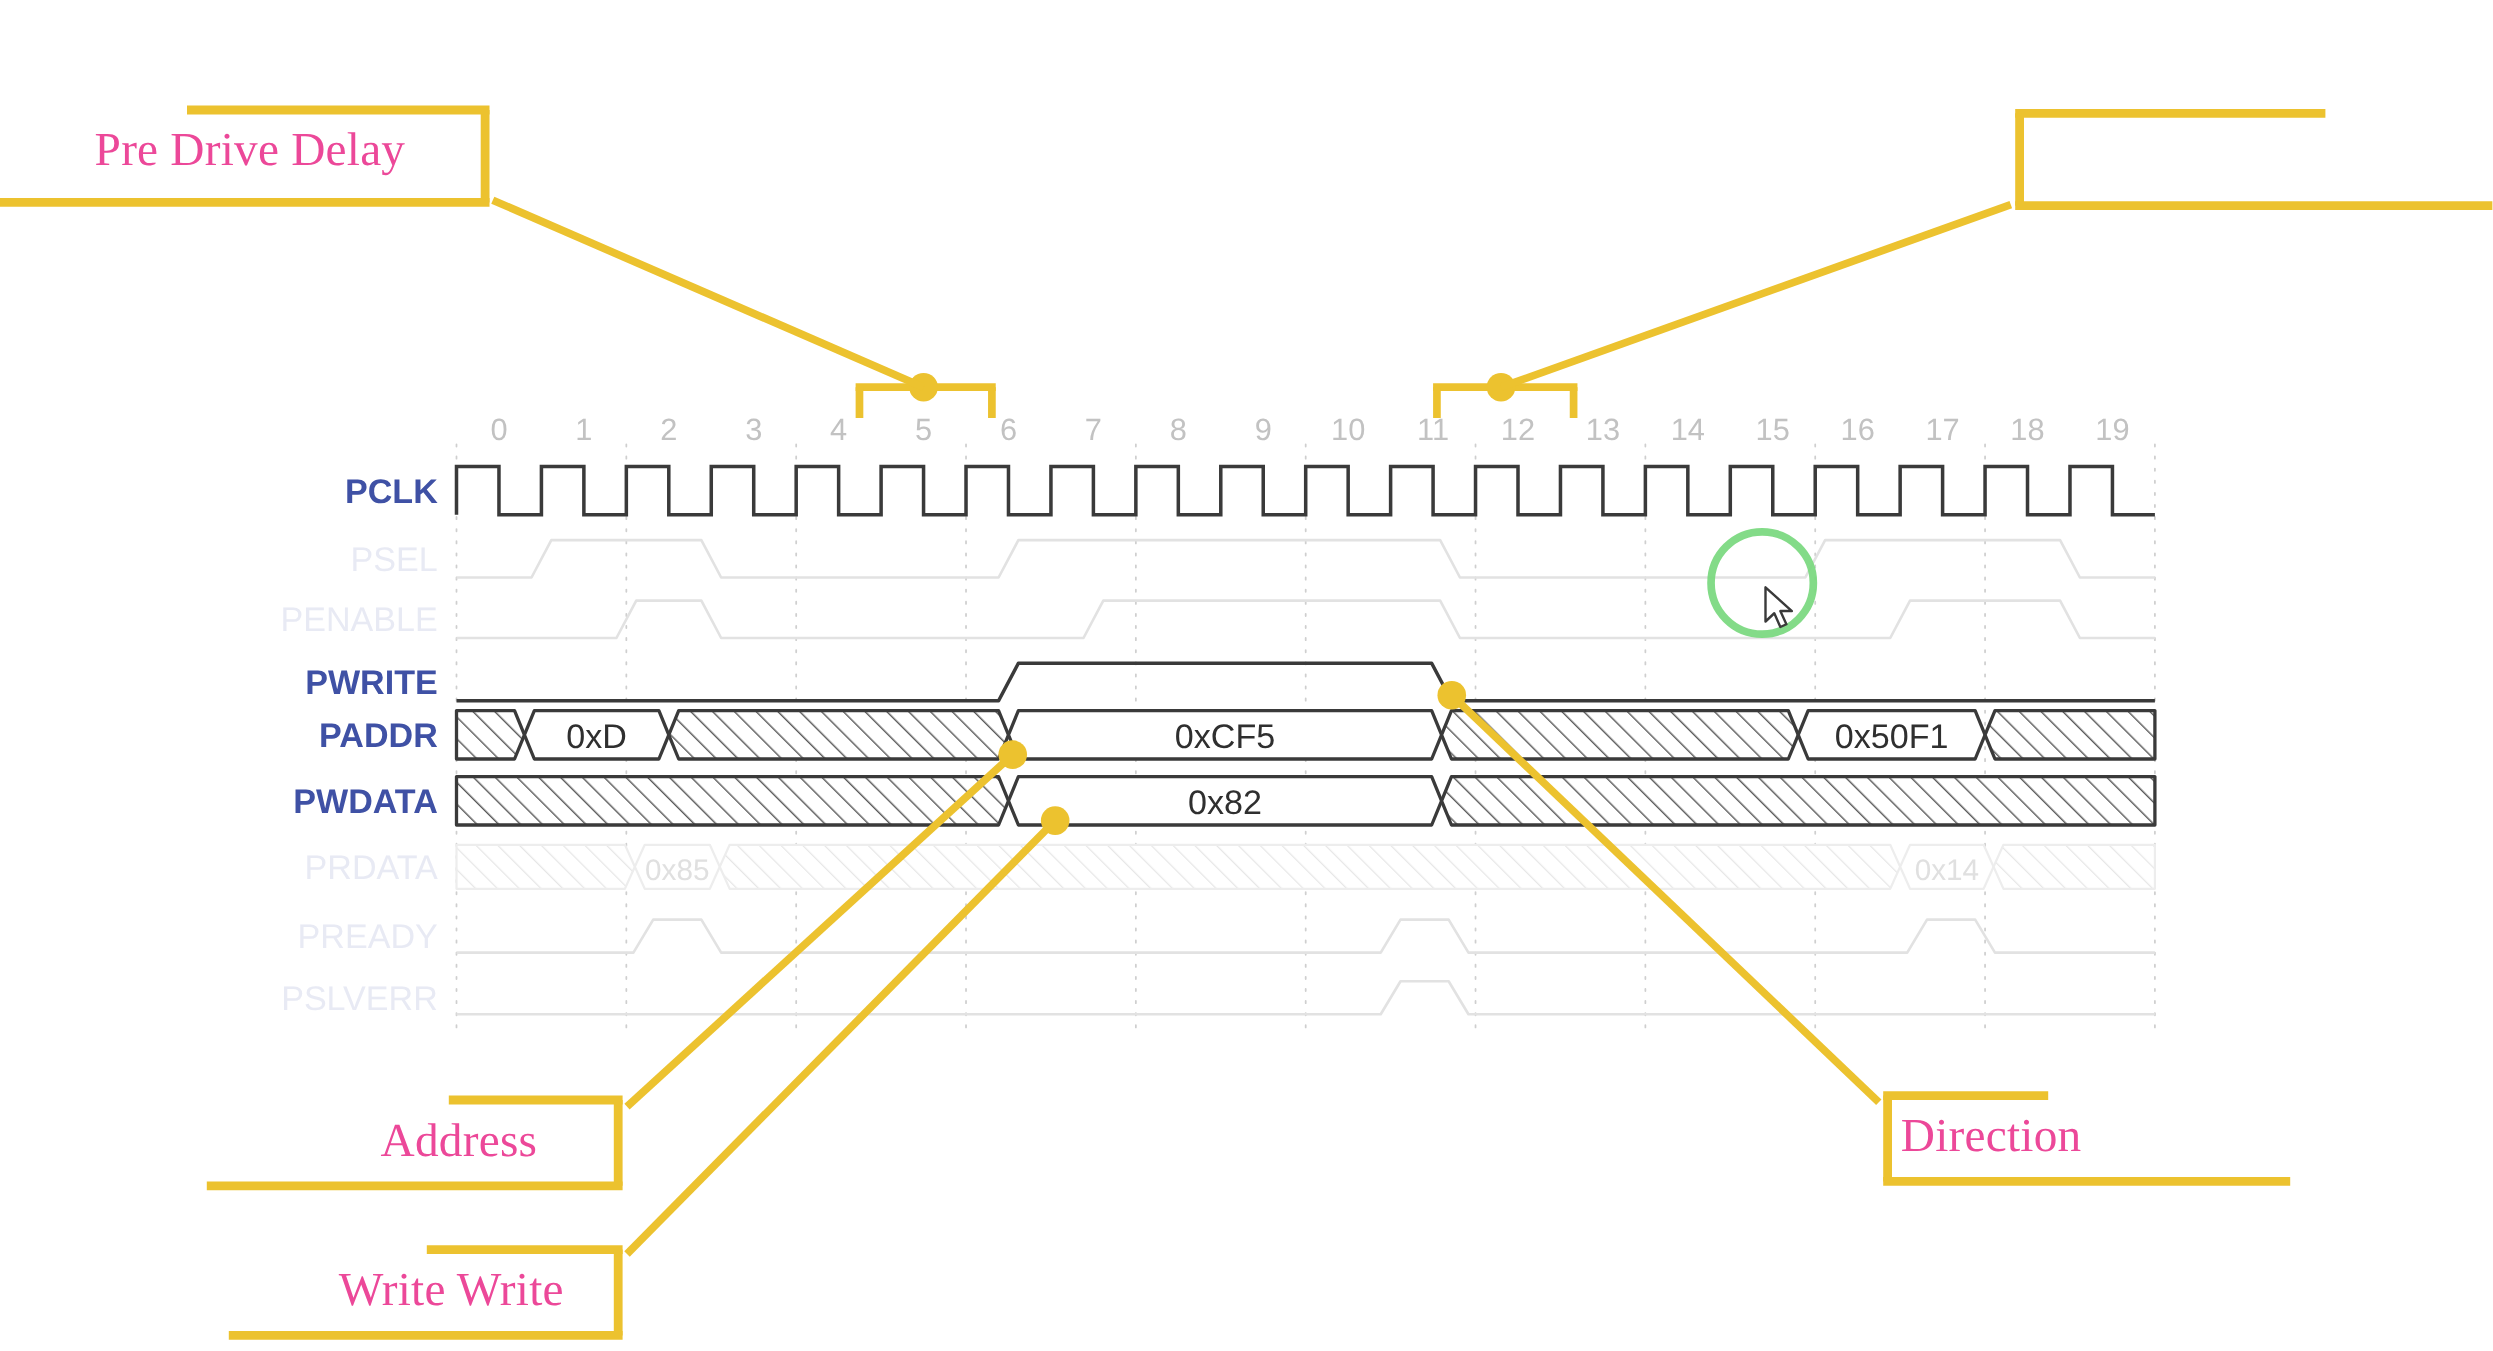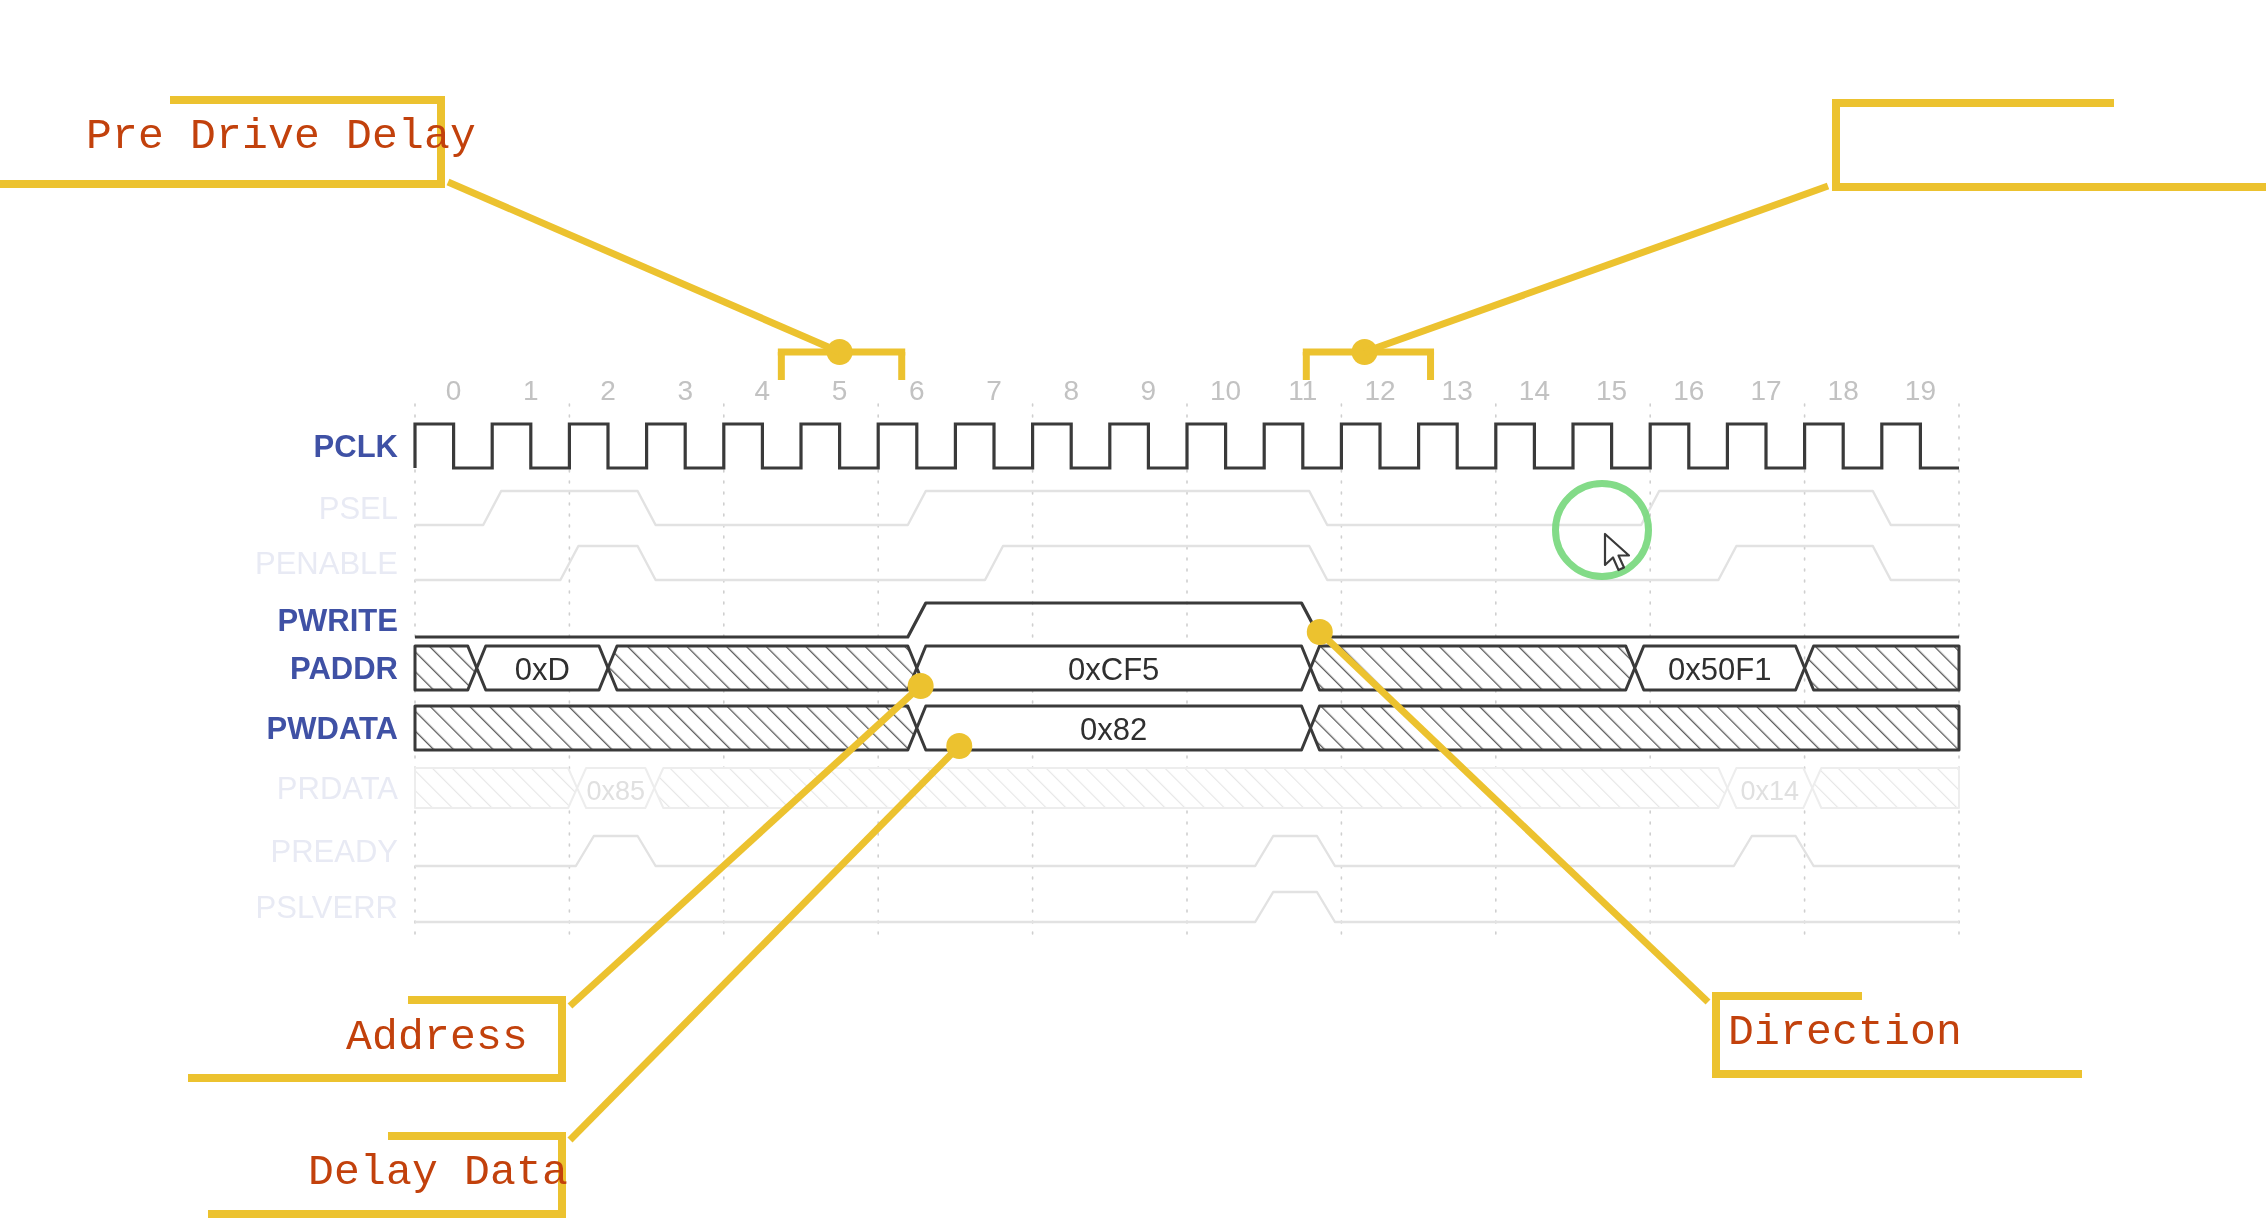--- a/index.html
+++ b/index.html
@@ -18,23 +18,23 @@
   #wave-svg, #anno-svg {
     position: absolute;
     left: 0; top: 0;
     width: 2266px;
     height: 1228px;
   }
   #anno-svg { pointer-events: none; }
 
   .callout-text {
     position: absolute;
-    font-family: Liberation Mono, monospace;
+    font-family: Liberation Serif, serif;
     font-size: 43px;
-    color: #c2410c;
+    color: #ec4899;
     white-space: nowrap;
     letter-spacing: 0.2px;
   }
   .cursor-ring {
     position: absolute;
     border-radius: 50%;
     border: 7px solid #79d97e;
     opacity: 0.92;
     filter: blur(0.4px);
   }
@@ -166,21 +166,21 @@
         <circle cx="920.6600000000001" cy="686" r="13" fill="#ecc22f"></circle>
         <line x1="570" y1="1140" x2="959.26" y2="746" stroke="#ecc22f" stroke-width="7" stroke-linecap="butt"></line>
         <circle cx="959.26" cy="746" r="13" fill="#ecc22f"></circle>
         <line x1="1708" y1="1002" x2="1319.784" y2="632" stroke="#ecc22f" stroke-width="7" stroke-linecap="butt"></line>
         <circle cx="1319.784" cy="632" r="13" fill="#ecc22f"></circle>
       </g>
   </svg>
 
   <div class="callout-text" style="left:86px;  top:112px;">Pre Drive Delay</div>
   <div class="callout-text" style="left:346px; top:1013px;">Address</div>
-  <div class="callout-text" style="left:308px; top:1148px;">Delay Data</div>
+  <div class="callout-text" style="left:308px; top:1148px;">Write Write</div>
   <div class="callout-text" style="left:1728px;top:1008px;">Direction</div>
 
   <div class="cursor-ring" id="cursor-ring" style="left: 1552px; top: 480px; width: 100px; height: 100px; border-color: rgb(121, 217, 126);"></div>
   <svg class="mouse-cursor" id="mouse-cursor" width="34" height="46" viewBox="0 0 34 46" style="left: 1602px; top: 532px;">
     <path d="M3,2 L3,33 L11,25.5 L16.5,38 L22,35.5 L16.5,23.5 L27,23.5 Z" fill="#ffffff" stroke="#3a3a3a" stroke-width="2.2" stroke-linejoin="round"></path>
   </svg>
 
 </div>
 
 </body></html>

